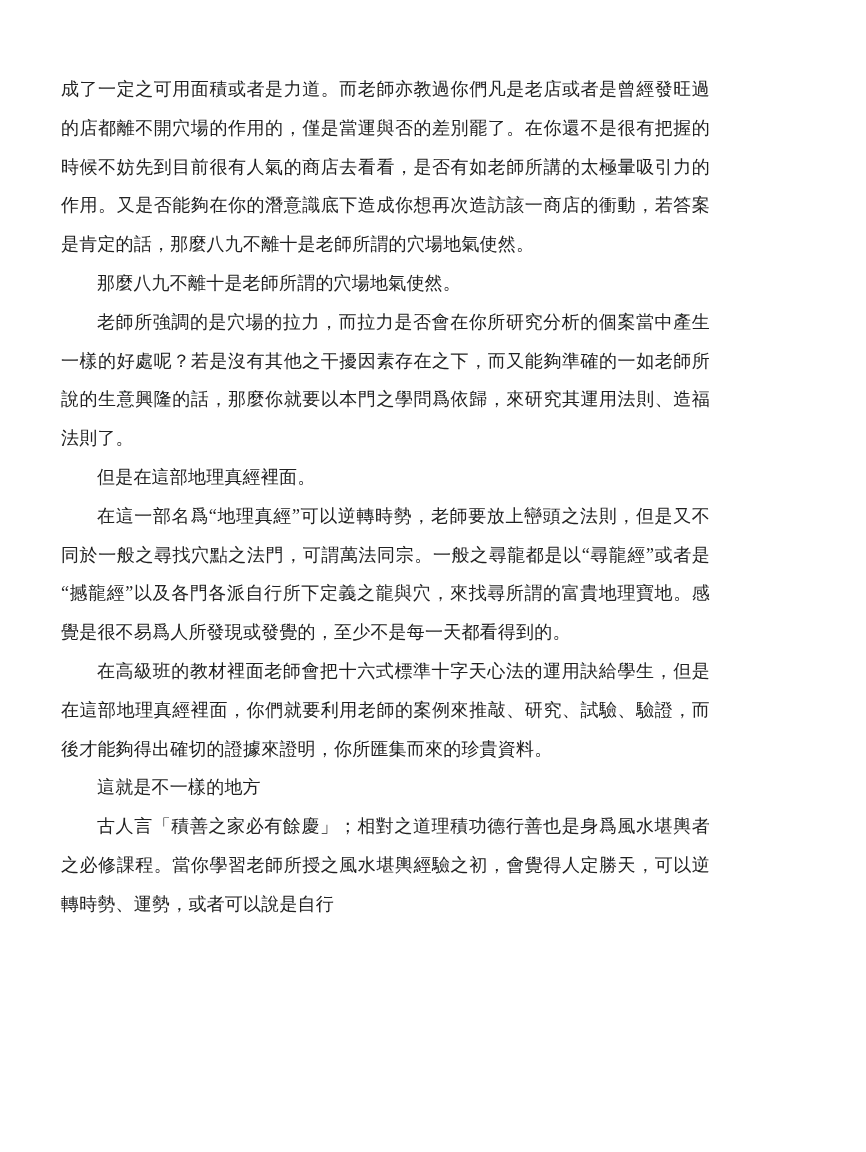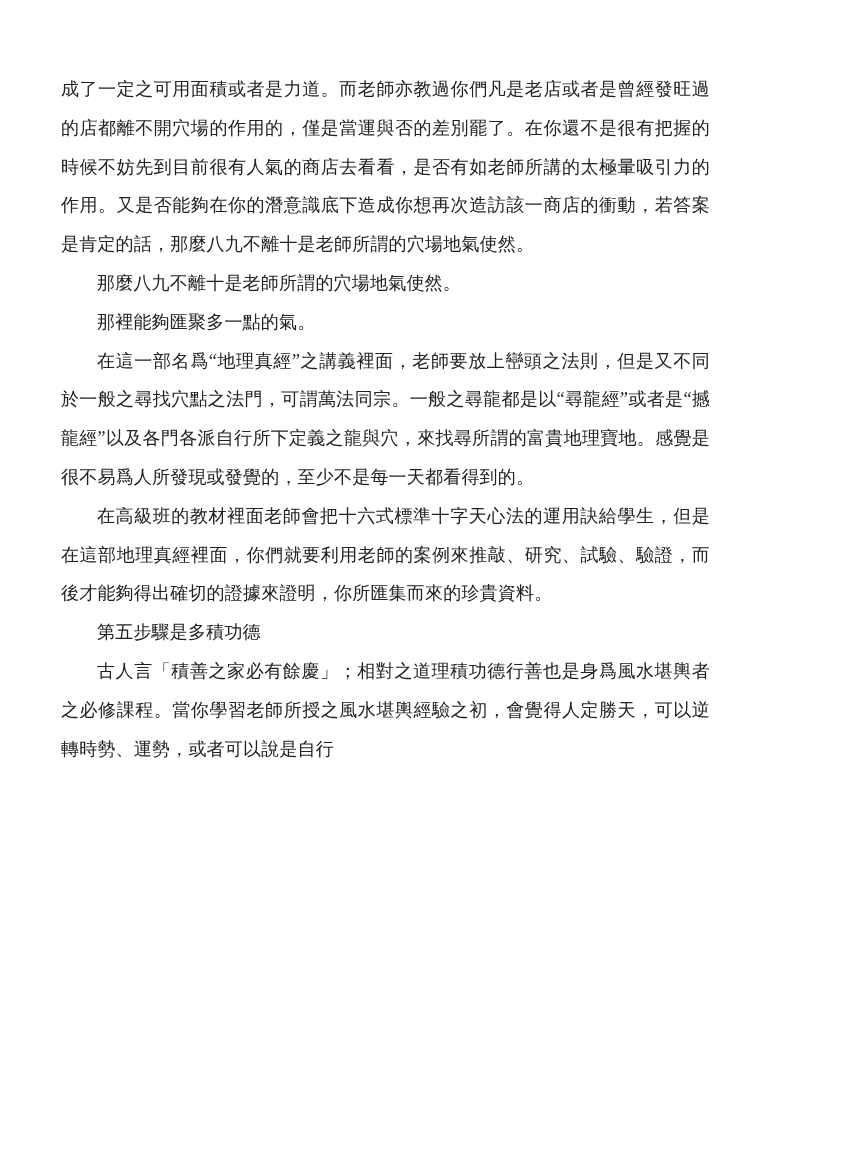--- a/index.html
+++ b/index.html
@@ -30,18 +30,19 @@
   .page p.indent {
     text-indent: 2em;
   }
 </style>
 </head>
 <body>
 
 <div class="page">
   <p>成了一定之可用面積或者是力道。而老師亦教過你們凡是老店或者是曾經發旺過的店都離不開穴場的作用的，僅是當運與否的差別罷了。在你還不是很有把握的時候不妨先到目前很有人氣的商店去看看，是否有如老師所講的太極暈吸引力的作用。又是否能夠在你的潛意識底下造成你想再次造訪該一商店的衝動，若答案是肯定的話，那麼八九不離十是老師所謂的穴場地氣使然。</p>
   <p class="indent">那麼八九不離十是老師所謂的穴場地氣使然。</p>
-  <p class="indent">那裡能夠匯聚多一點的氣。</p>
-  <p class="indent">在這一部名爲“地理真經”之講義裡面，老師要放上巒頭之法則，但是又不同於一般之尋找穴點之法門，可謂萬法同宗。一般之尋龍都是以“尋龍經”或者是“撼龍經”以及各門各派自行所下定義之龍與穴，來找尋所謂的富貴地理寶地。感覺是很不易爲人所發現或發覺的，至少不是每一天都看得到的。</p>
+  <p class="indent">老師所強調的是穴場的拉力，而拉力是否會在你所研究分析的個案當中產生一樣的好處呢？若是沒有其他之干擾因素存在之下，而又能夠準確的一如老師所說的生意興隆的話，那麼你就要以本門之學問爲依歸，來研究其運用法則、造福法則了。</p>
+  <p class="indent">但是在這部地理真經裡面。</p>
+  <p class="indent">在這一部名爲“地理真經”可以逆轉時勢，老師要放上巒頭之法則，但是又不同於一般之尋找穴點之法門，可謂萬法同宗。一般之尋龍都是以“尋龍經”或者是“撼龍經”以及各門各派自行所下定義之龍與穴，來找尋所謂的富貴地理寶地。感覺是很不易爲人所發現或發覺的，至少不是每一天都看得到的。</p>
   <p class="indent">在高級班的教材裡面老師會把十六式標準十字天心法的運用訣給學生，但是在這部地理真經裡面，你們就要利用老師的案例來推敲、研究、試驗、驗證，而後才能夠得出確切的證據來證明，你所匯集而來的珍貴資料。</p>
-  <p class="indent">第五步驟是多積功德</p>
+  <p class="indent">這就是不一樣的地方</p>
   <p class="indent">古人言「積善之家必有餘慶」；相對之道理積功德行善也是身爲風水堪輿者之必修課程。當你學習老師所授之風水堪輿經驗之初，會覺得人定勝天，可以逆轉時勢、運勢，或者可以說是自行</p>
 </div>
 
 </body></html>

